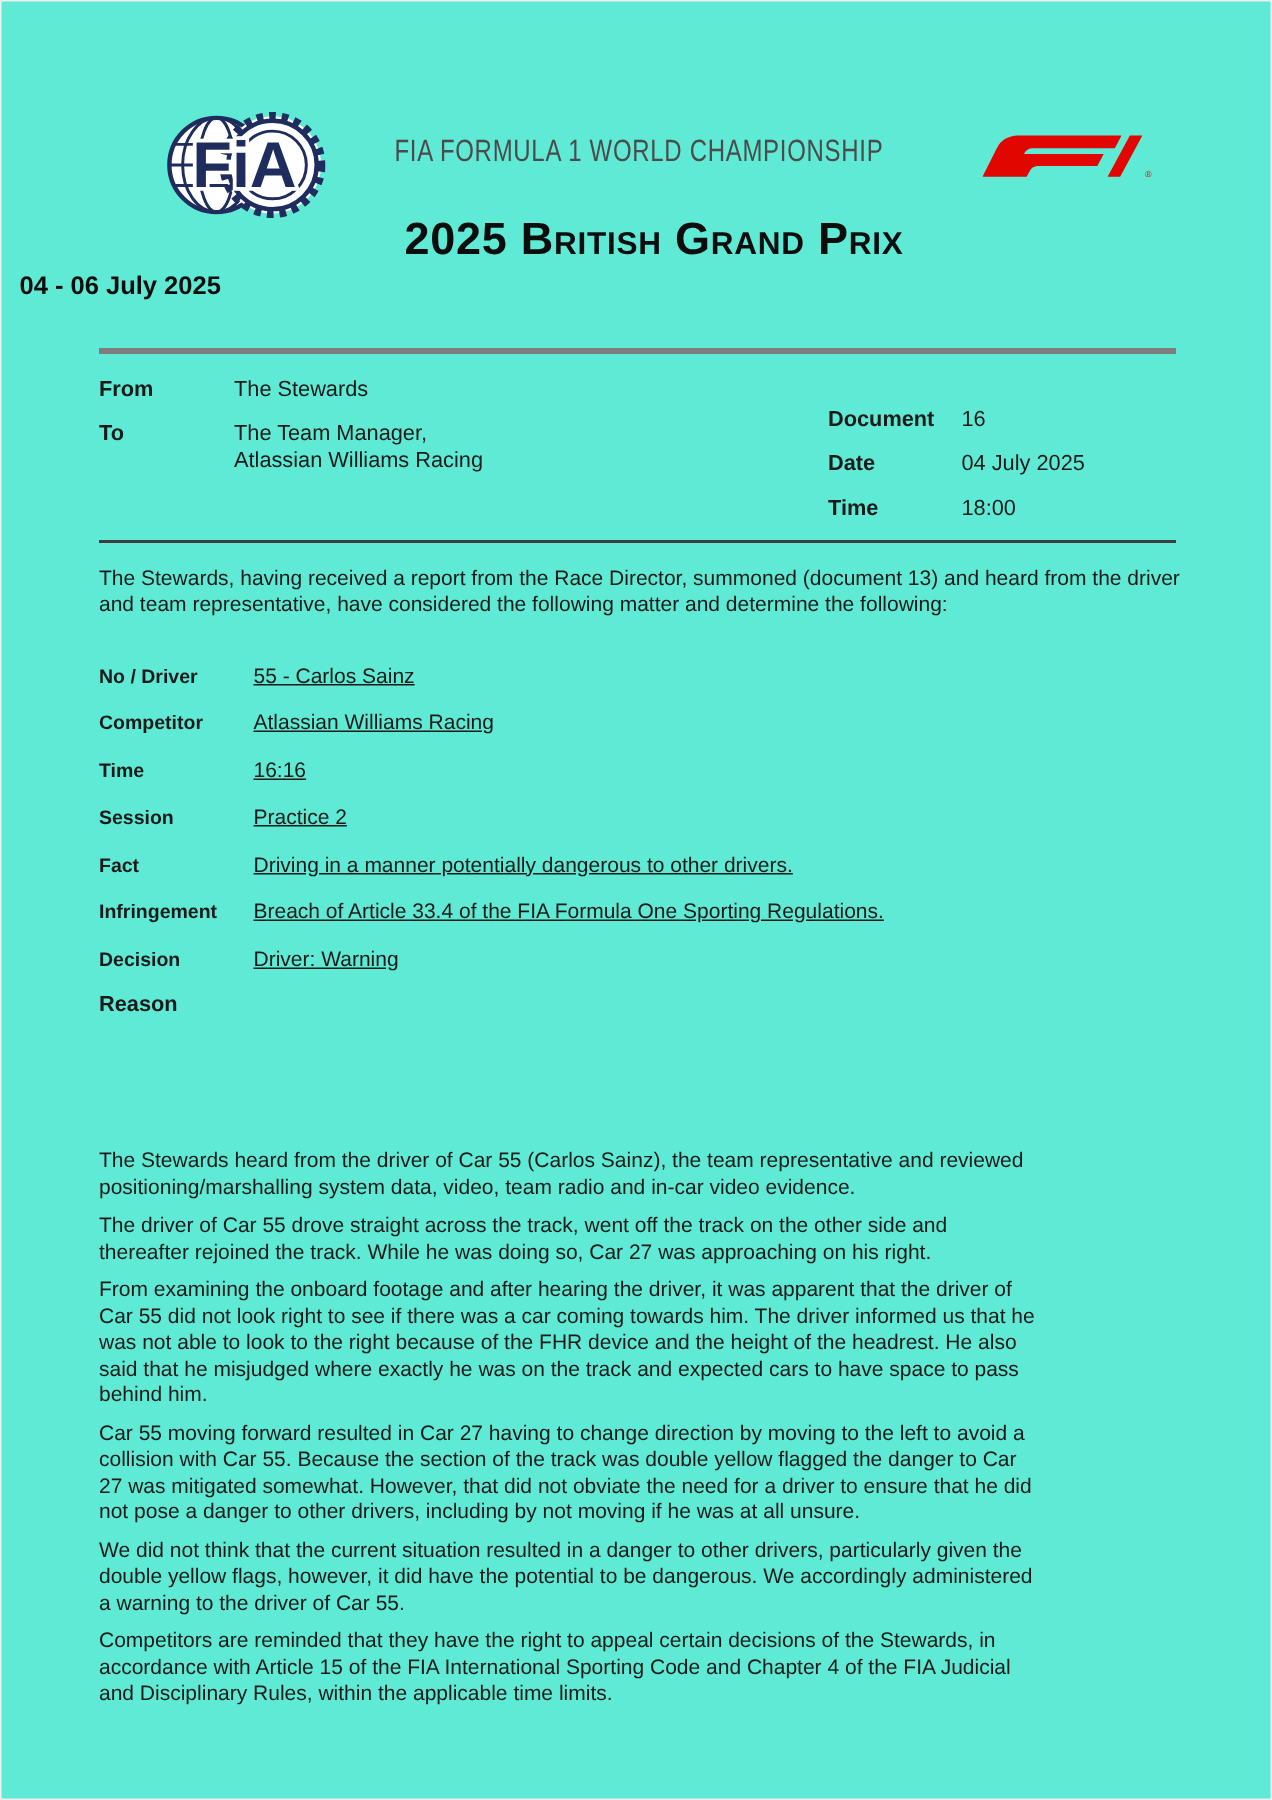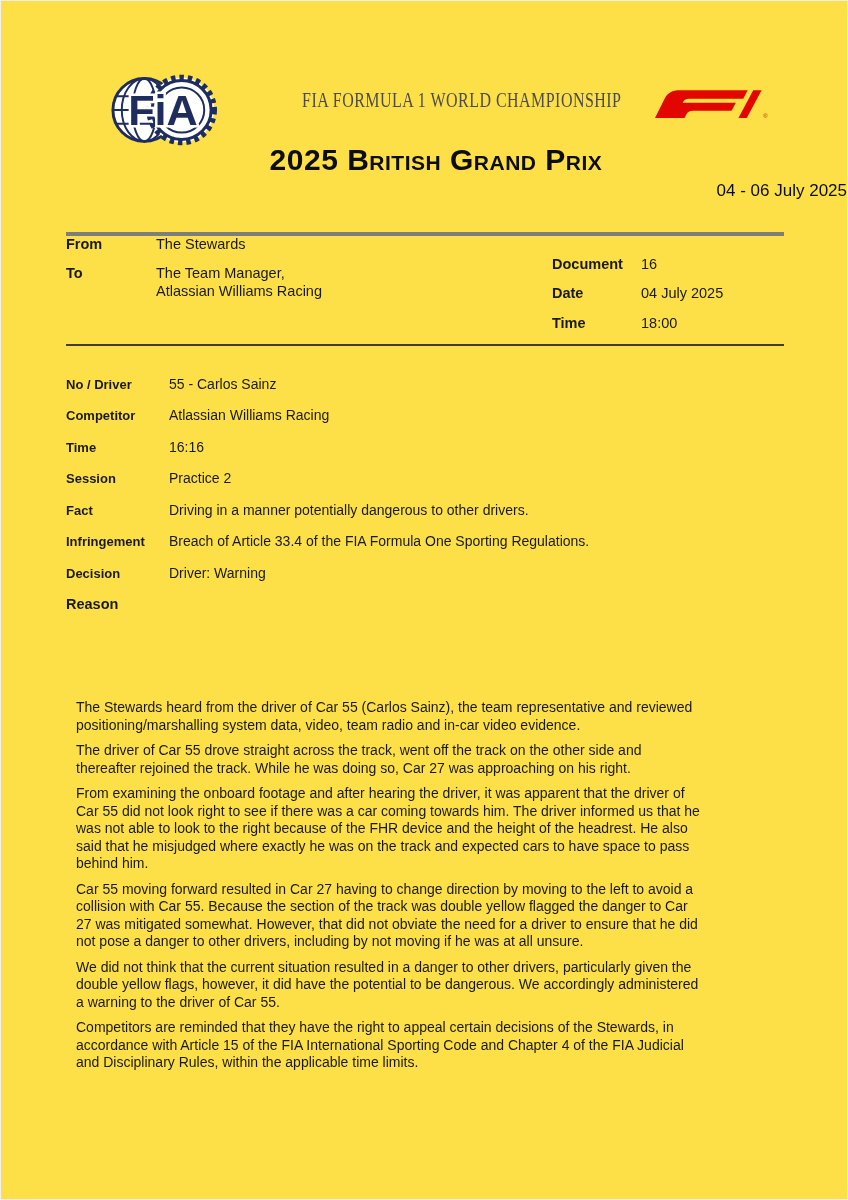--- a/index.html
+++ b/index.html
@@ -1,66 +1,66 @@
 <!DOCTYPE html>
 <html><head>
 <meta charset="utf-8">
 <style>
   html,body{margin:0;padding:0;background:#ffffff;}
   .page{
     position:relative;
     width:848px;height:1200px;
     box-sizing:border-box;
     padding:0 63px 0 65px;
-    background:#fde047;
+    background:#5eead4;
     border:1px solid #f0f0f0;
     font-family:"Liberation Sans","DejaVu Sans",sans-serif;
     color:#1a1a1a;
     overflow:hidden;
   }
   
   .fia-logo{position:absolute;left:108px;top:66px;width:108px;height:84px;}
-  .champ-wrap{position:absolute;left:216px;right:180px;top:88px;text-align:right;font-family:Liberation Serif, serif;}
+  .champ-wrap{position:absolute;left:216px;right:180px;top:88px;text-align:left;}
   .champ{
     display:inline-block;
     font-size:20.5px;font-weight:400;color:#4b4b4d;
     letter-spacing:0.6px;white-space:nowrap;
     transform:scaleX(0.78);transform-origin:center;
   }
   .f1-logo{position:absolute;left:654px;top:88px;width:114px;height:30px;}
   .title{
     position:absolute;left:0;right:0;top:142px;
     text-align:center;font-size:30px;font-weight:bold;color:#0d0d0d;
     font-variant:small-caps;letter-spacing:0.5px;padding-left:24px;
   }
   .subtitle{
     position:absolute;left:12px;right:0;top:180px;
-    text-align:right;font-size:17px;font-weight:normal;color:#0d0d0d;
+    text-align:left;font-size:17px;font-weight:bold;color:#0d0d0d;
   }
   
   .rule-thick{margin-top:231px;height:3.5px;background:#7d7d7d;}
   .rule-thin{height:1.5px;background:#3d3d3d;}
   
-  .meta{display:flex;padding-top:0;min-height:92px;box-sizing:border-box;}
+  .meta{display:flex;padding-top:16px;min-height:92px;box-sizing:border-box;}
   .meta-left{width:486px;}
   .meta-right{flex:1;margin-top:20px;}
   .mrow{display:flex;margin-bottom:12px;}
   .mrow .lbl{font-weight:bold;font-size:14.5px;}
   .meta-left .lbl{width:90px;flex:0 0 90px;}
   .meta-right .lbl{width:89px;flex:0 0 89px;}
   .mrow .val{font-size:14.5px;line-height:17.5px;white-space:pre-line;}
   
   .intro{margin-top:15px;width:722px;font-size:14px;line-height:17.5px;white-space:pre-line;}
   .fields{margin-top:30px;}
   .frow{display:flex;margin-bottom:14px;}
   .frow .flbl{width:103px;flex:0 0 103px;font-weight:bold;font-size:13px;line-height:17.5px;}
-  .frow .fval{flex:1;font-size:14px;line-height:17.5px;}
+  .frow .fval{flex:1;font-size:14px;line-height:17.5px;text-decoration:underline;}
   .reason-row{display:flex;flex-direction:column;}
   .reason-row .flbl{width:103px;flex:0 0 103px;font-weight:bold;font-size:14.5px;line-height:17.5px;}
-  .reason-body{width:624px;margin-left:10px;}
+  .reason-body{width:624px;}
   .reason-body p{margin:0 0 8px 0;font-size:14px;line-height:17.5px;white-space:pre-line;}
 </style>
 </head>
 <body>
 
 <div class="page">
 
   <svg class="fia-logo" viewBox="0 0 110 84" xmlns="http://www.w3.org/2000/svg">
 
     <circle cx="36" cy="43" r="32" fill="#ffffff" stroke="#1f2d5e" stroke-width="3"></circle>
@@ -117,20 +117,21 @@
       </div>
       <div class="mrow">
         <span class="lbl">Time</span>
         <span class="val">18:00</span>
       </div>
     </div>
   </div>
 
   <div class="rule-thin"></div>
 
+  <div class="intro">The Stewards, having received a report from the Race Director, summoned (document 13) and heard from the driver and team representative, have considered the following matter and determine the following:</div>
 
   <div class="fields">
     <div class="frow">
       <span class="flbl">No / Driver</span>
       <span class="fval">55 - Carlos Sainz</span>
     </div>
     <div class="frow">
       <span class="flbl">Competitor</span>
       <span class="fval">Atlassian Williams Racing</span>
     </div>

